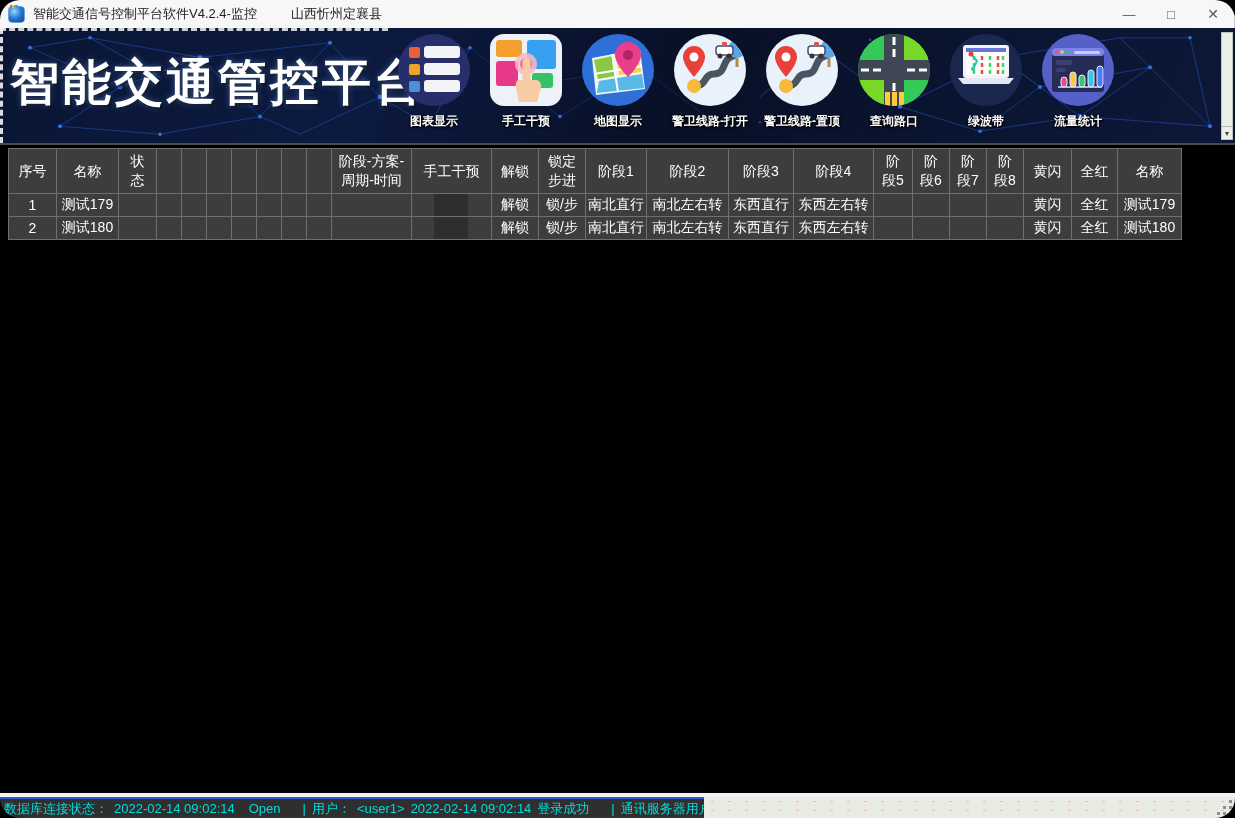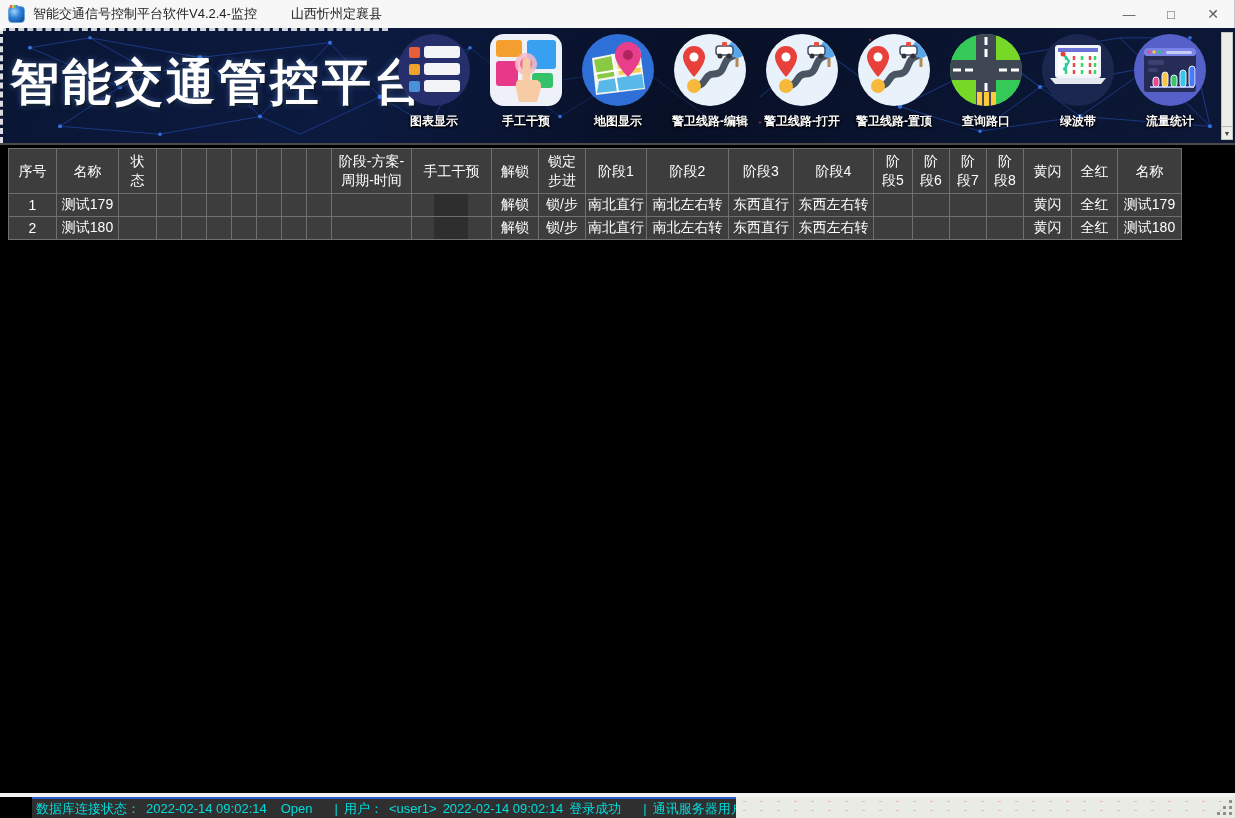--- a/index.html
+++ b/index.html
@@ -1,17 +1,17 @@
 <!DOCTYPE html>
 <html><head>
 <meta charset="utf-8">
 <style>
   * { margin:0; padding:0; box-sizing:border-box; }
   html,body { width:1235px; height:818px; background:#000; font-family:"Liberation Sans",sans-serif; }
-  .window { width:1235px; height:818px; display:flex; flex-direction:column; overflow:hidden; background:#000; }
+  .window { width:1235px; height:818px; display:flex; flex-direction:column; overflow:hidden; background:#000;border-radius:20px; }
 
   
   .titlebar { height:28px; flex:0 0 28px; background:#f7f7f7; display:flex; align-items:center; padding:0 0 0 8px; border-right:1px solid #c9c9c9;}
   .app-icon { width:17px; height:17px; border-radius:4px;
     background: radial-gradient(circle at 35% 30%, #9fd4ff 0%, #2d7fd4 45%, #0b3f8f 100%);
     border:1px solid #6aa4d8; position:relative; }
   .app-icon::before{content:"";position:absolute;left:1px;top:-2px;width:8px;height:3px;
     background:linear-gradient(90deg,#e85c5c 0 2px,#f0c040 2px 4px,#58c058 4px 6px,#5888e0 6px 8px);}
   .title-text { margin-left:8px; font-size:13px; color:#222; }
   .title-loc { margin-left:34px; font-size:13px; color:#222; }
@@ -50,21 +50,21 @@
   table.grid { border:1px solid #9c9c9c; }
   table.grid th { height:45px; font-weight:normal; white-space:pre-line; line-height:1.35; }
   table.grid td { height:23px; }
   td.sel { background:#1565d6; }
   td.alert { background:#fb0000; }
   td.op { position:relative; }
   td.op::before { content:""; position:absolute; left:22px; top:0; bottom:0; width:34px; background:#2e2e2e; }
 
   
   .sep-line { height:4px; flex:0 0 4px; background:#f2f2f0; }
-  .statusbar { height:21px; flex:0 0 21px; display:flex;padding-left:32px; }
+  .statusbar { height:21px; flex:0 0 21px; display:flex; }
   .status-left { width:704px; flex:0 0 704px; background:#2f2f2f; border-top:2px solid #2d5cc8;
     display:flex; align-items:center; padding-left:4px; white-space:nowrap; overflow:hidden; }
   .status-left span { color:#00dcdc; font-size:13px; }
   .st-gap-s { margin-left:6px;text-align:right; } .st-gap-m { margin-left:14px; } .st-gap-l { margin-left:22px; }
   .status-right { flex:1 1 auto; background:#e9ece3; position:relative;
     background-image: radial-gradient(#f2aee0 1px, transparent 1.2px); background-size:17px 9px; }
   .grip { position:absolute; right:3px; bottom:3px; width:3px; height:3px; background:#8f8f8f;
     box-shadow:-6px 0 #8f8f8f, -12px 0 #8f8f8f, 0 -6px #8f8f8f, -6px -6px #8f8f8f, 0 -12px #8f8f8f; }
 </style>
 </head>
@@ -176,37 +176,20 @@
             <circle cx="63" cy="15" r="9" fill="#58a6e8"></circle>
             <rect x="61.5" y="24" width="3" height="9" fill="#b08a5a"></rect>
             <rect x="42" y="12" width="17" height="9" rx="3" fill="#fff" stroke="#44506a" stroke-width="1.5"></rect>
             <rect x="48" y="8" width="5" height="4" rx="1" fill="#e85040"></rect>
             <circle cx="46" cy="22" r="2.5" fill="#333"></circle>
               <circle cx="55" cy="22" r="2.5" fill="#333"></circle>
             <path d="M20 12 a11 11 0 0 1 11 11 c0 8 -11 20 -11 20 s-11 -12 -11 -20 a11 11 0 0 1 11 -11z" fill="#e8403a"></path>
             <circle cx="20" cy="23" r="4.5" fill="#fff"></circle>
           </svg>
         </div>
-        <div class="tool-label">警卫线路-编辑</div>
-      </div>
-      <div class="tool">
-        <div class="tool-icon" style="background:#e9f1fb">
-          <svg viewBox="0 0 72 72" width="72" height="72">
-            <path d="M20 52 C34 52 29 40 40 40 C53 40 47 25 59 22" stroke="#4a5563" stroke-width="7" fill="none" stroke-linecap="round"></path>
-            <circle cx="20" cy="52" r="7" fill="#f6b93b"></circle>
-            <circle cx="63" cy="15" r="9" fill="#58a6e8"></circle>
-            <rect x="61.5" y="24" width="3" height="9" fill="#b08a5a"></rect>
-            <rect x="42" y="12" width="17" height="9" rx="3" fill="#fff" stroke="#44506a" stroke-width="1.5"></rect>
-            <rect x="48" y="8" width="5" height="4" rx="1" fill="#e85040"></rect>
-            <circle cx="46" cy="22" r="2.5" fill="#333"></circle>
-              <circle cx="55" cy="22" r="2.5" fill="#333"></circle>
-            <path d="M20 12 a11 11 0 0 1 11 11 c0 8 -11 20 -11 20 s-11 -12 -11 -20 a11 11 0 0 1 11 -11z" fill="#e8403a"></path>
-            <circle cx="20" cy="23" r="4.5" fill="#fff"></circle>
-          </svg>
-        </div>
         <div class="tool-label">警卫线路-打开</div>
       </div>
       <div class="tool">
         <div class="tool-icon" style="background:#e9f1fb">
           <svg viewBox="0 0 72 72" width="72" height="72">
             <path d="M20 52 C34 52 29 40 40 40 C53 40 47 25 59 22" stroke="#4a5563" stroke-width="7" fill="none" stroke-linecap="round"></path>
             <circle cx="20" cy="52" r="7" fill="#f6b93b"></circle>
             <circle cx="63" cy="15" r="9" fill="#58a6e8"></circle>
             <rect x="61.5" y="24" width="3" height="9" fill="#b08a5a"></rect>
             <rect x="42" y="12" width="17" height="9" rx="3" fill="#fff" stroke="#44506a" stroke-width="1.5"></rect>

